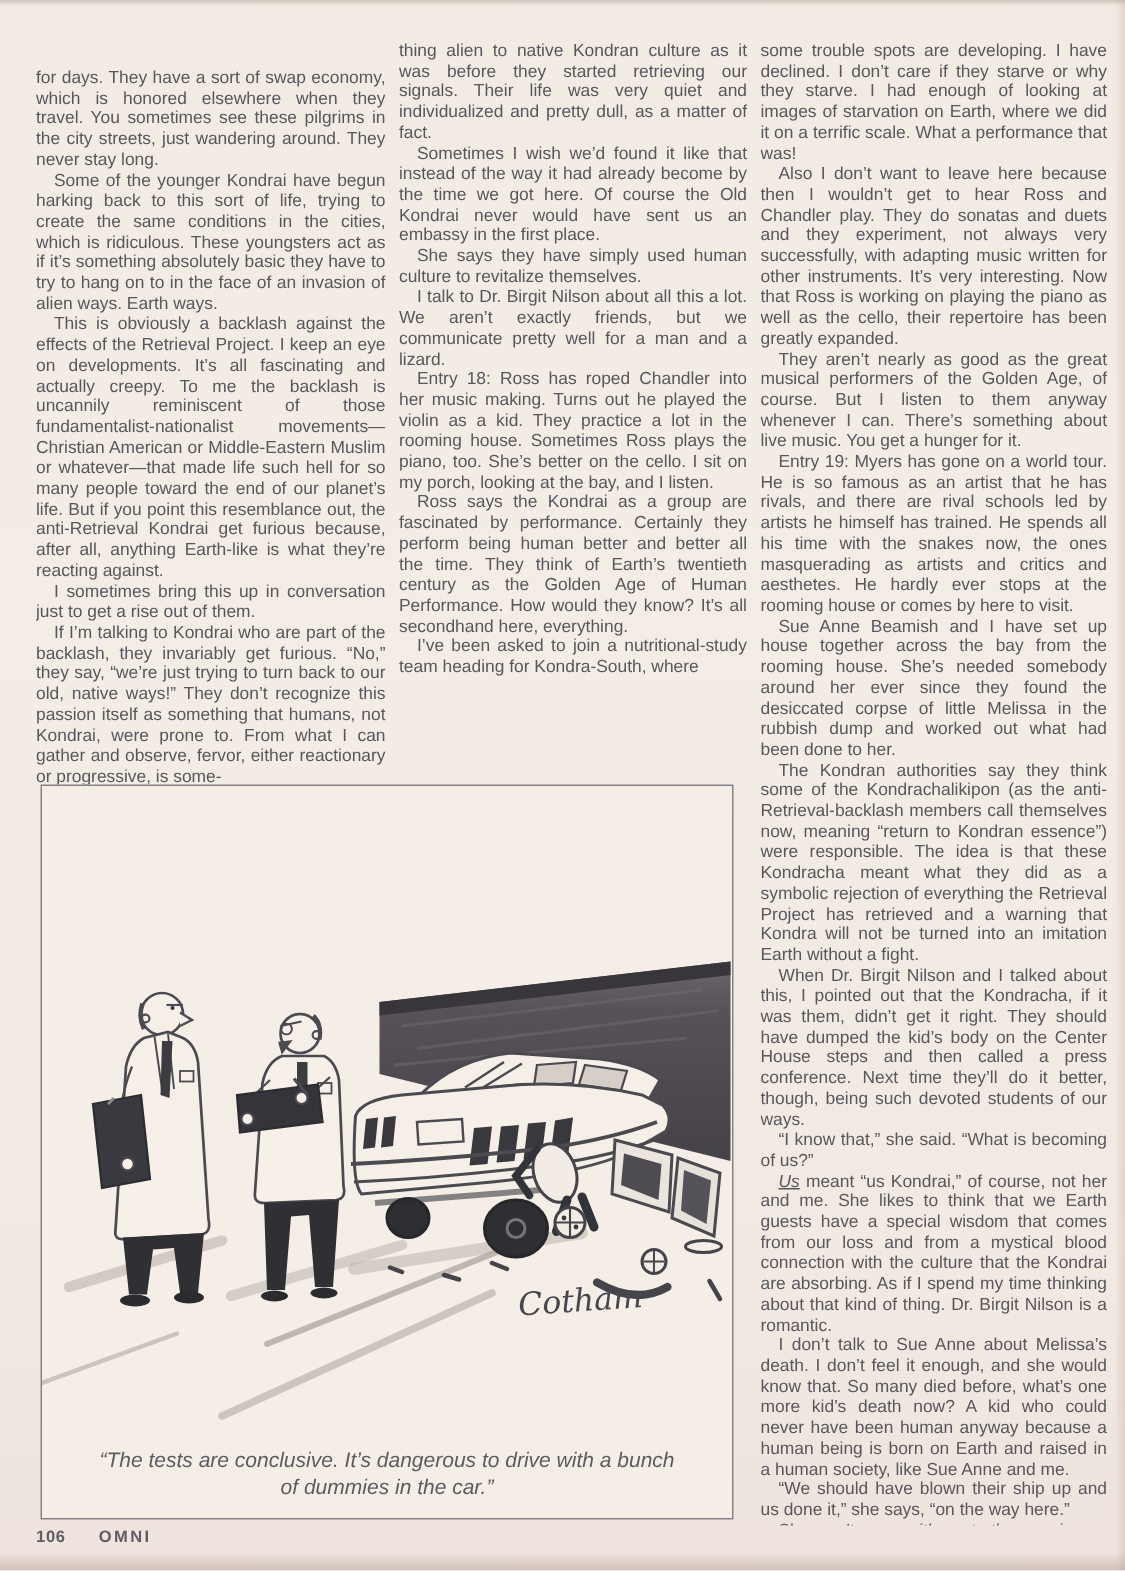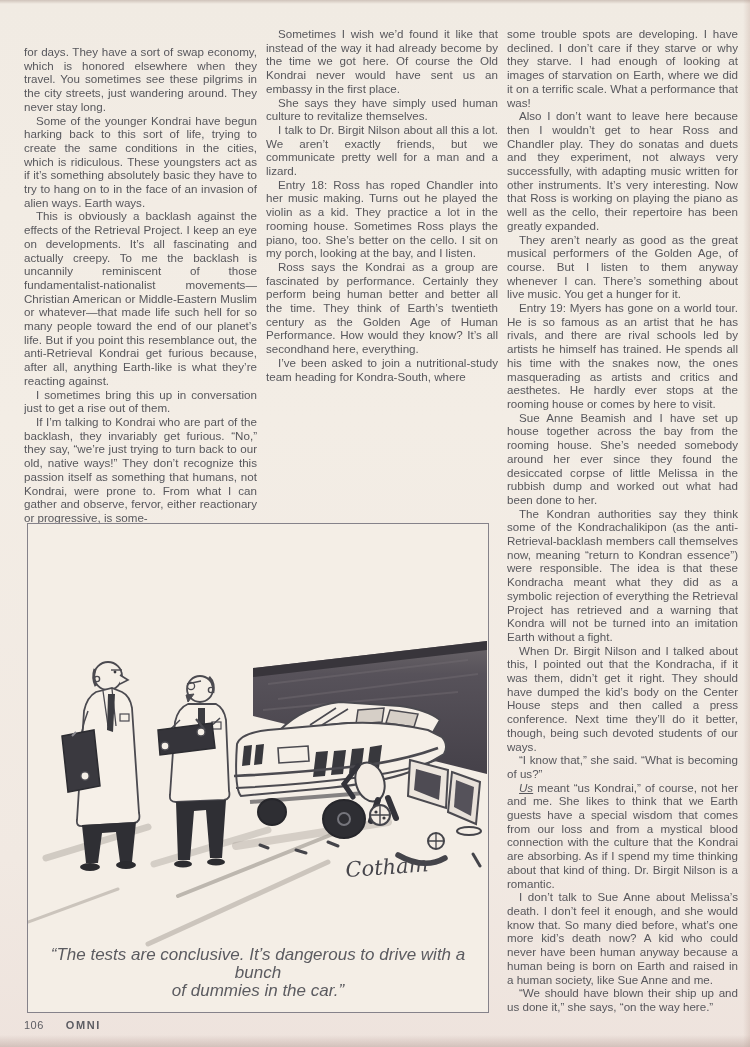--- a/index.html
+++ b/index.html
@@ -24,43 +24,44 @@
   #col1{left:24px;top:45px;width:233px;height:492px;}
   #col2{left:266px;top:27px;width:232px;height:492px;}
   #col3{left:507px;top:27px;width:231px;height:990px;}
   .cartoon-box{
     position:absolute;left:27px;top:523px;width:462px;height:490px;
     border:1px solid #85828a;background:#f4eee6;box-sizing:border-box;
   }
   .cartoon-box svg{position:absolute;left:0;top:0;}
   .caption{
     position:absolute;left:0;right:0;bottom:12px;text-align:center;
-    font-style:italic;font-size:17px;line-height:18px;color:#5b5b60;
+    font-style:italic;font-size:14px;line-height:18px;color:#5b5b60;
   }
   .footer{
     position:absolute;left:24px;top:1019px;font-size:11px;color:#5d5d63;
   }
-  .footer .pg{display:inline-block;margin-right:22px;letter-spacing:.5px;}
+  .footer .pg{display:inline-block;margin-right:22px;letter-spacing:.5px;font-weight:bold;}
   .footer .mag{display:inline-block;letter-spacing:1.6px;font-weight:bold;}
 </style>
 </head>
 <body>
 
 <div class="edge-top"></div>
 <div class="edge-right"></div>
 <div class="edge-bottom"></div>
 
 <div id="col1" class="col">
     <p><span>for days. They have a sort of swap economy, which is honored elsewhere when they travel. You sometimes see these pilgrims in the city streets, just wandering around. They never stay long.</span></p>
     <p class="ind"><span>Some of the younger Kondrai have begun harking back to this sort of life, trying to create the same conditions in the cities, which is ridiculous. These youngsters act as if it’s something absolutely basic they have to try to hang on to in the face of an invasion of alien ways. Earth ways.</span></p>
     <p class="ind"><span>This is obviously a backlash against the effects of the Retrieval Project. I keep an eye on developments. It’s all fascinating and actually creepy. To me the backlash is uncannily reminiscent of those fundamentalist-nationalist movements—Christian American or Middle-Eastern Muslim or whatever—that made life such hell for so many people toward the end of our planet’s life. But if you point this resemblance out, the anti-Retrieval Kondrai get furious because, after all, anything Earth-like is what they’re reacting against.</span></p>
     <p class="ind"><span>I sometimes bring this up in conversation just to get a rise out of them.</span></p>
     <p class="ind"><span>If I’m talking to Kondrai who are part of the backlash, they invariably get furious. “No,” they say, “we’re just trying to turn back to our old, native ways!” They don’t recognize this passion itself as something that humans, not Kondrai, were prone to. From what I can gather and observe, fervor, either reactionary or progressive, is some-</span></p>
   </div>
 <div id="col2" class="col">
+    <p><span>thing alien to native Kondran culture as it was before they started retrieving our signals. Their life was very quiet and individualized and pretty dull, as a matter of fact.</span></p>
     <p class="ind"><span>Sometimes I wish we’d found it like that instead of the way it had already become by the time we got here. Of course the Old Kondrai never would have sent us an embassy in the first place.</span></p>
     <p class="ind"><span>She says they have simply used human culture to revitalize themselves.</span></p>
     <p class="ind"><span>I talk to Dr. Birgit Nilson about all this a lot. We aren’t exactly friends, but we communicate pretty well for a man and a lizard.</span></p>
     <p class="ind"><span>Entry 18: Ross has roped Chandler into her music making. Turns out he played the violin as a kid. They practice a lot in the rooming house. Sometimes Ross plays the piano, too. She’s better on the cello. I sit on my porch, looking at the bay, and I listen.</span></p>
     <p class="ind"><span>Ross says the Kondrai as a group are fascinated by performance. Certainly they perform being human better and better all the time. They think of Earth’s twentieth century as the Golden Age of Human Performance. How would they know? It’s all secondhand here, everything.</span></p>
     <p class="ind"><span>I’ve been asked to join a nutritional-study team heading for Kondra-South, where</span></p>
   </div>
 <div id="col3" class="col">
     <p><span>some trouble spots are developing. I have declined. I don’t care if they starve or why they starve. I had enough of looking at images of starvation on Earth, where we did it on a terrific scale. What a performance that was!</span></p>
     <p class="ind"><span>Also I don’t want to leave here because then I wouldn’t get to hear Ross and Chandler play. They do sonatas and duets and they experiment, not always very successfully, with adapting music written for other instruments. It’s very interesting. Now that Ross is working on playing the piano as well as the cello, their repertoire has been greatly expanded.</span></p>

